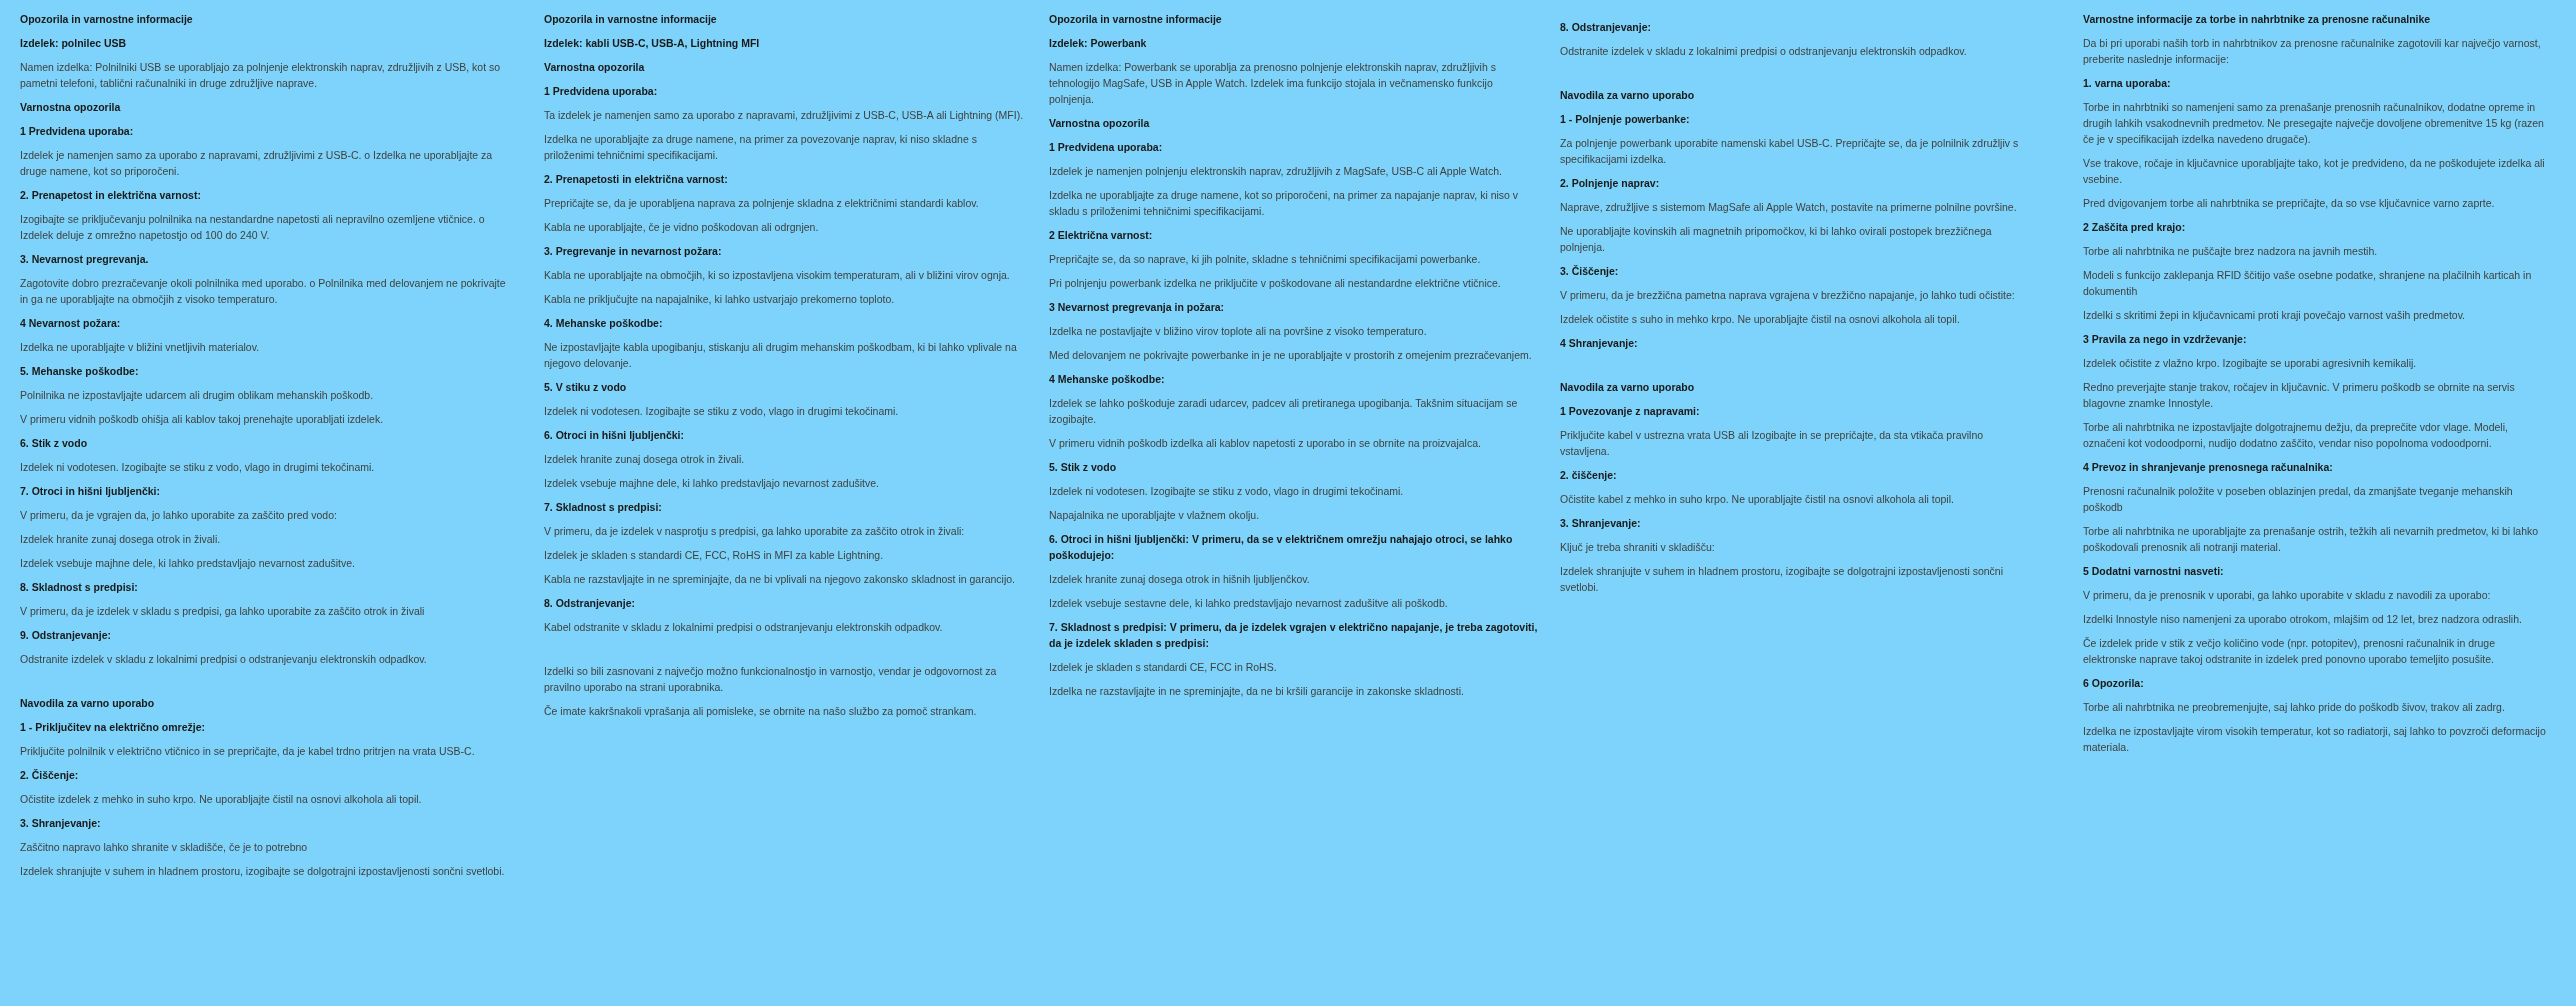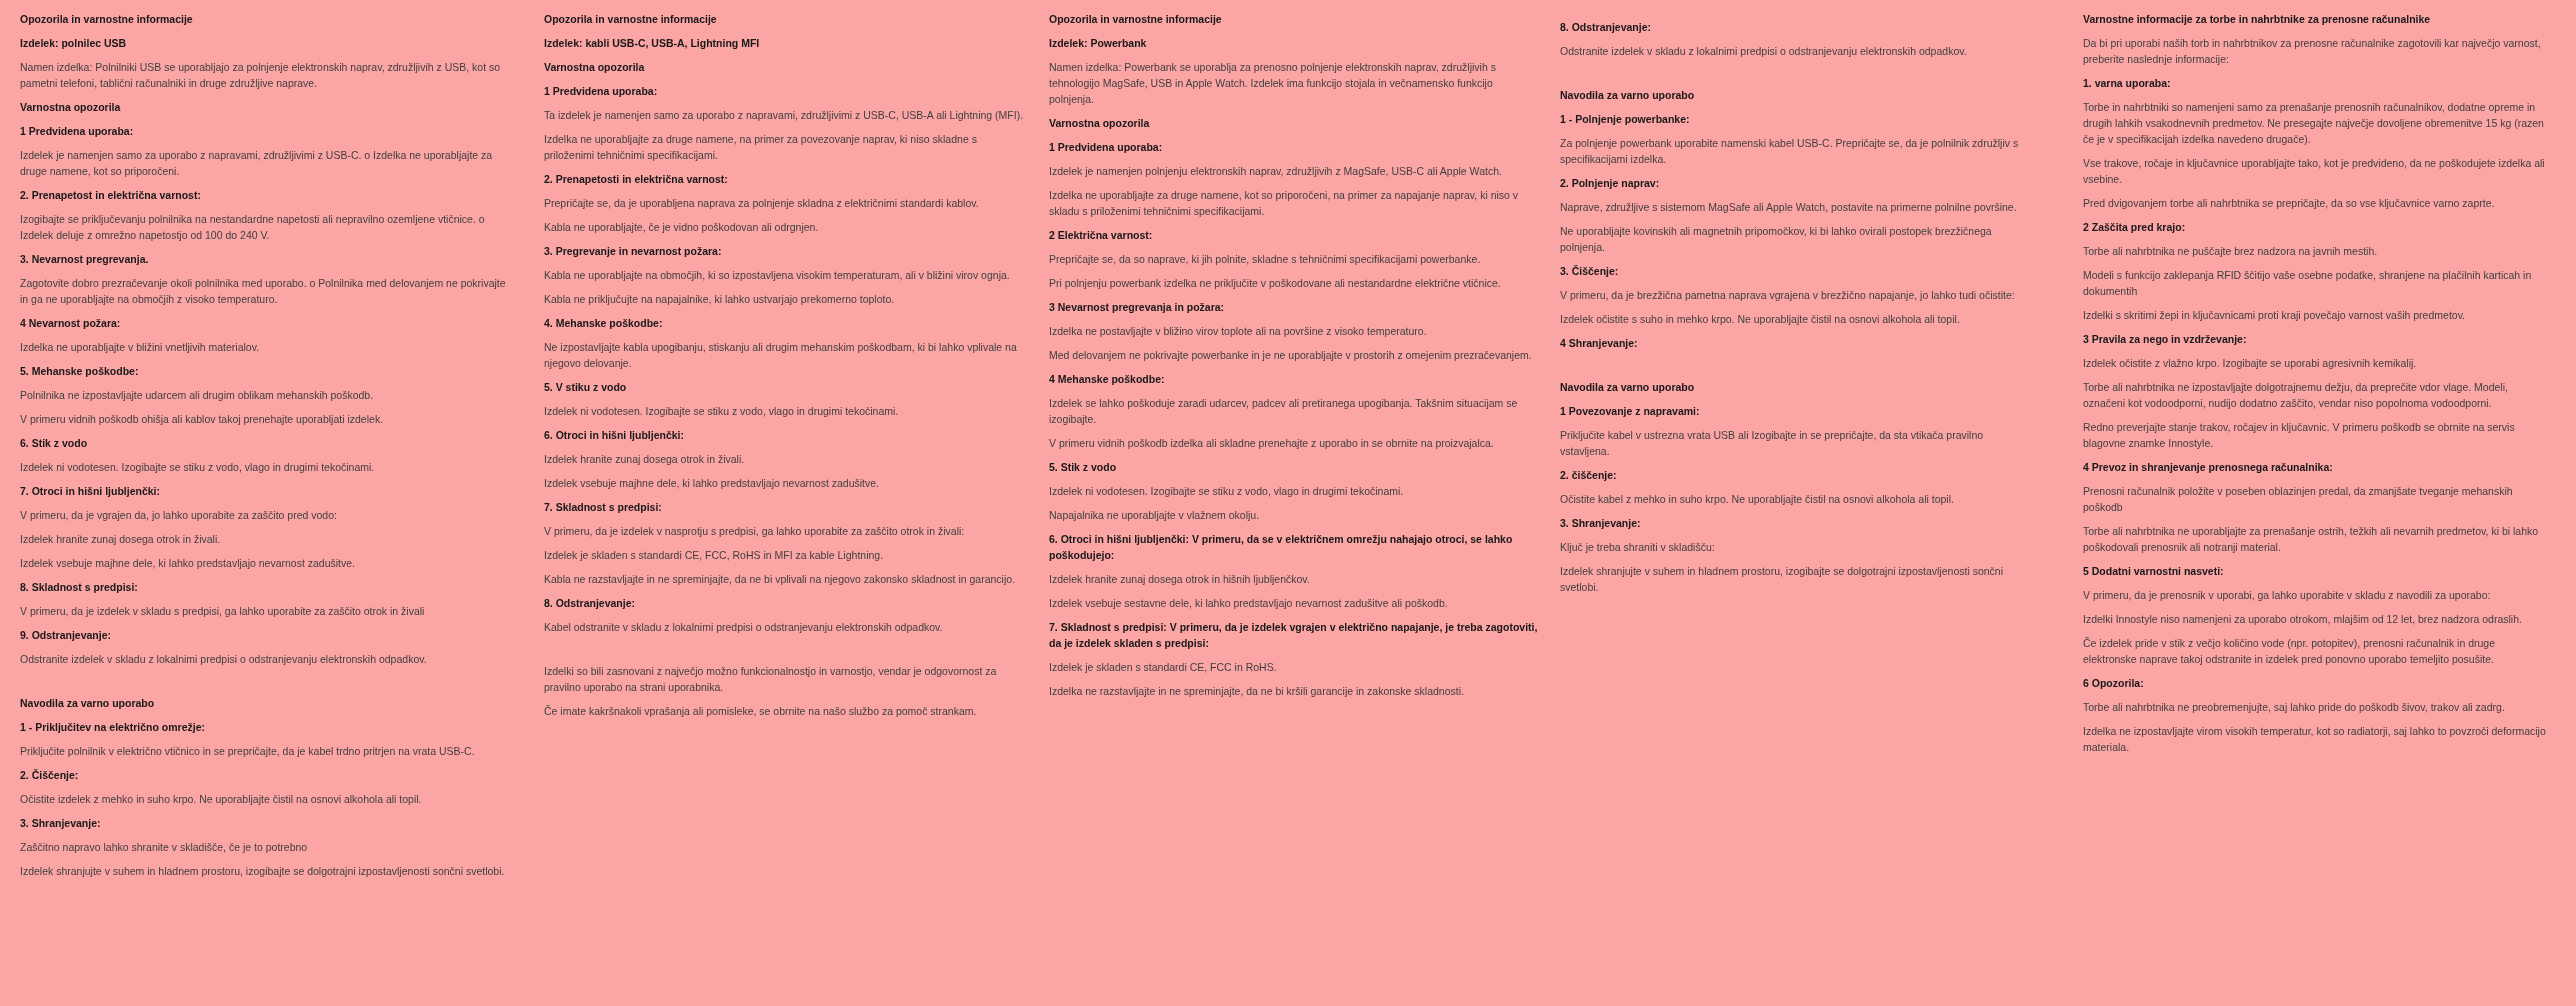--- a/index.html
+++ b/index.html
@@ -1,17 +1,17 @@
 <!DOCTYPE html>
 <html style="font-size:13px"><head>
 <meta charset="utf-8">
 <style>
   html,body{margin:0;padding:0;background:#ffffff;}
   body{width:2576px;height:1006px;font-family:"Liberation Sans",sans-serif;}
-  .doc{position:relative;width:2576px;height:1006px;background:#fca5a5;overflow:hidden;}
+  .doc{position:relative;width:2576px;height:1006px;background:#7dd3fc;overflow:hidden;}
   .col{position:absolute;top:10.5px;font-size:10.5px;line-height:16px;color:#3f3f3f;}
   .col.c1{left:20px;width:486px;}
   .col.c2{left:544px;width:480px;}
   .col.c3{left:1049px;width:489px;}
   .col.c4{left:1560px;top:18.5px;width:475px;}
   .col.c5{left:2083px;width:464px;}
   .col .h{font-weight:700;color:#191919;margin:0 0 8px;}
   .col .p{margin:0 0 8px;}
   .col .gap{margin-top:28px;}
 </style>
@@ -92,21 +92,21 @@
       <div class="p">Izdelek je namenjen polnjenju elektronskih naprav, združljivih z MagSafe, USB-C ali Apple Watch.</div>
       <div class="p">Izdelka ne uporabljajte za druge namene, kot so priporočeni, na primer za napajanje naprav, ki niso v skladu s priloženimi tehničnimi specifikacijami.</div>
       <div class="h">2 Električna varnost:</div>
       <div class="p">Prepričajte se, da so naprave, ki jih polnite, skladne s tehničnimi specifikacijami powerbanke.</div>
       <div class="p">Pri polnjenju powerbank izdelka ne priključite v poškodovane ali nestandardne električne vtičnice.</div>
       <div class="h">3 Nevarnost pregrevanja in požara:</div>
       <div class="p">Izdelka ne postavljajte v bližino virov toplote ali na površine z visoko temperaturo.</div>
       <div class="p">Med delovanjem ne pokrivajte powerbanke in je ne uporabljajte v prostorih z omejenim prezračevanjem.</div>
       <div class="h">4 Mehanske poškodbe:</div>
       <div class="p">Izdelek se lahko poškoduje zaradi udarcev, padcev ali pretiranega upogibanja. Takšnim situacijam se izogibajte.</div>
-      <div class="p">V primeru vidnih poškodb izdelka ali skladne prenehajte z uporabo in se obrnite na proizvajalca.</div>
+      <div class="p">V primeru vidnih poškodb izdelka ali kablov napetosti z uporabo in se obrnite na proizvajalca.</div>
       <div class="h">5. Stik z vodo</div>
       <div class="p">Izdelek ni vodotesen. Izogibajte se stiku z vodo, vlago in drugimi tekočinami.</div>
       <div class="p">Napajalnika ne uporabljajte v vlažnem okolju.</div>
       <div class="h">6. Otroci in hišni ljubljenčki: V primeru, da se v električnem omrežju nahajajo otroci, se lahko poškodujejo:</div>
       <div class="p">Izdelek hranite zunaj dosega otrok in hišnih ljubljenčkov.</div>
       <div class="p">Izdelek vsebuje sestavne dele, ki lahko predstavljajo nevarnost zadušitve ali poškodb.</div>
       <div class="h">7. Skladnost s predpisi: V primeru, da je izdelek vgrajen v električno napajanje, je treba zagotoviti, da je izdelek skladen s predpisi:</div>
       <div class="p">Izdelek je skladen s standardi CE, FCC in RoHS.</div>
       <div class="p">Izdelka ne razstavljajte in ne spreminjajte, da ne bi kršili garancije in zakonske skladnosti.</div>
     </section>
@@ -138,22 +138,22 @@
       <div class="h">1. varna uporaba:</div>
       <div class="p">Torbe in nahrbtniki so namenjeni samo za prenašanje prenosnih računalnikov, dodatne opreme in drugih lahkih vsakodnevnih predmetov. Ne presegajte največje dovoljene obremenitve 15 kg (razen če je v specifikacijah izdelka navedeno drugače).</div>
       <div class="p">Vse trakove, ročaje in ključavnice uporabljajte tako, kot je predvideno, da ne poškodujete izdelka ali vsebine.</div>
       <div class="p">Pred dvigovanjem torbe ali nahrbtnika se prepričajte, da so vse ključavnice varno zaprte.</div>
       <div class="h">2 Zaščita pred krajo:</div>
       <div class="p">Torbe ali nahrbtnika ne puščajte brez nadzora na javnih mestih.</div>
       <div class="p">Modeli s funkcijo zaklepanja RFID ščitijo vaše osebne podatke, shranjene na plačilnih karticah in dokumentih</div>
       <div class="p">Izdelki s skritimi žepi in ključavnicami proti kraji povečajo varnost vaših predmetov.</div>
       <div class="h">3 Pravila za nego in vzdrževanje:</div>
       <div class="p">Izdelek očistite z vlažno krpo. Izogibajte se uporabi agresivnih kemikalij.</div>
+      <div class="p">Redno preverjajte stanje trakov, ročajev in ključavnic. V primeru poškodb se obrnite na servis blagovne znamke Innostyle.</div>
       <div class="p">Torbe ali nahrbtnika ne izpostavljajte dolgotrajnemu dežju, da preprečite vdor vlage. Modeli, označeni kot vodoodporni, nudijo dodatno zaščito, vendar niso popolnoma vodoodporni.</div>
-      <div class="p">Redno preverjajte stanje trakov, ročajev in ključavnic. V primeru poškodb se obrnite na servis blagovne znamke Innostyle.</div>
       <div class="h">4 Prevoz in shranjevanje prenosnega računalnika:</div>
       <div class="p">Prenosni računalnik položite v poseben oblazinjen predal, da zmanjšate tveganje mehanskih poškodb</div>
       <div class="p">Torbe ali nahrbtnika ne uporabljajte za prenašanje ostrih, težkih ali nevarnih predmetov, ki bi lahko poškodovali prenosnik ali notranji material.</div>
       <div class="h">5 Dodatni varnostni nasveti:</div>
       <div class="p">V primeru, da je prenosnik v uporabi, ga lahko uporabite v skladu z navodili za uporabo:</div>
       <div class="p">Izdelki Innostyle niso namenjeni za uporabo otrokom, mlajšim od 12 let, brez nadzora odraslih.</div>
       <div class="p">Če izdelek pride v stik z večjo količino vode (npr. potopitev), prenosni računalnik in druge elektronske naprave takoj odstranite in izdelek pred ponovno uporabo temeljito posušite.</div>
       <div class="h">6 Opozorila:</div>
       <div class="p">Torbe ali nahrbtnika ne preobremenjujte, saj lahko pride do poškodb šivov, trakov ali zadrg.</div>
       <div class="p">Izdelka ne izpostavljajte virom visokih temperatur, kot so radiatorji, saj lahko to povzroči deformacijo materiala.</div>

